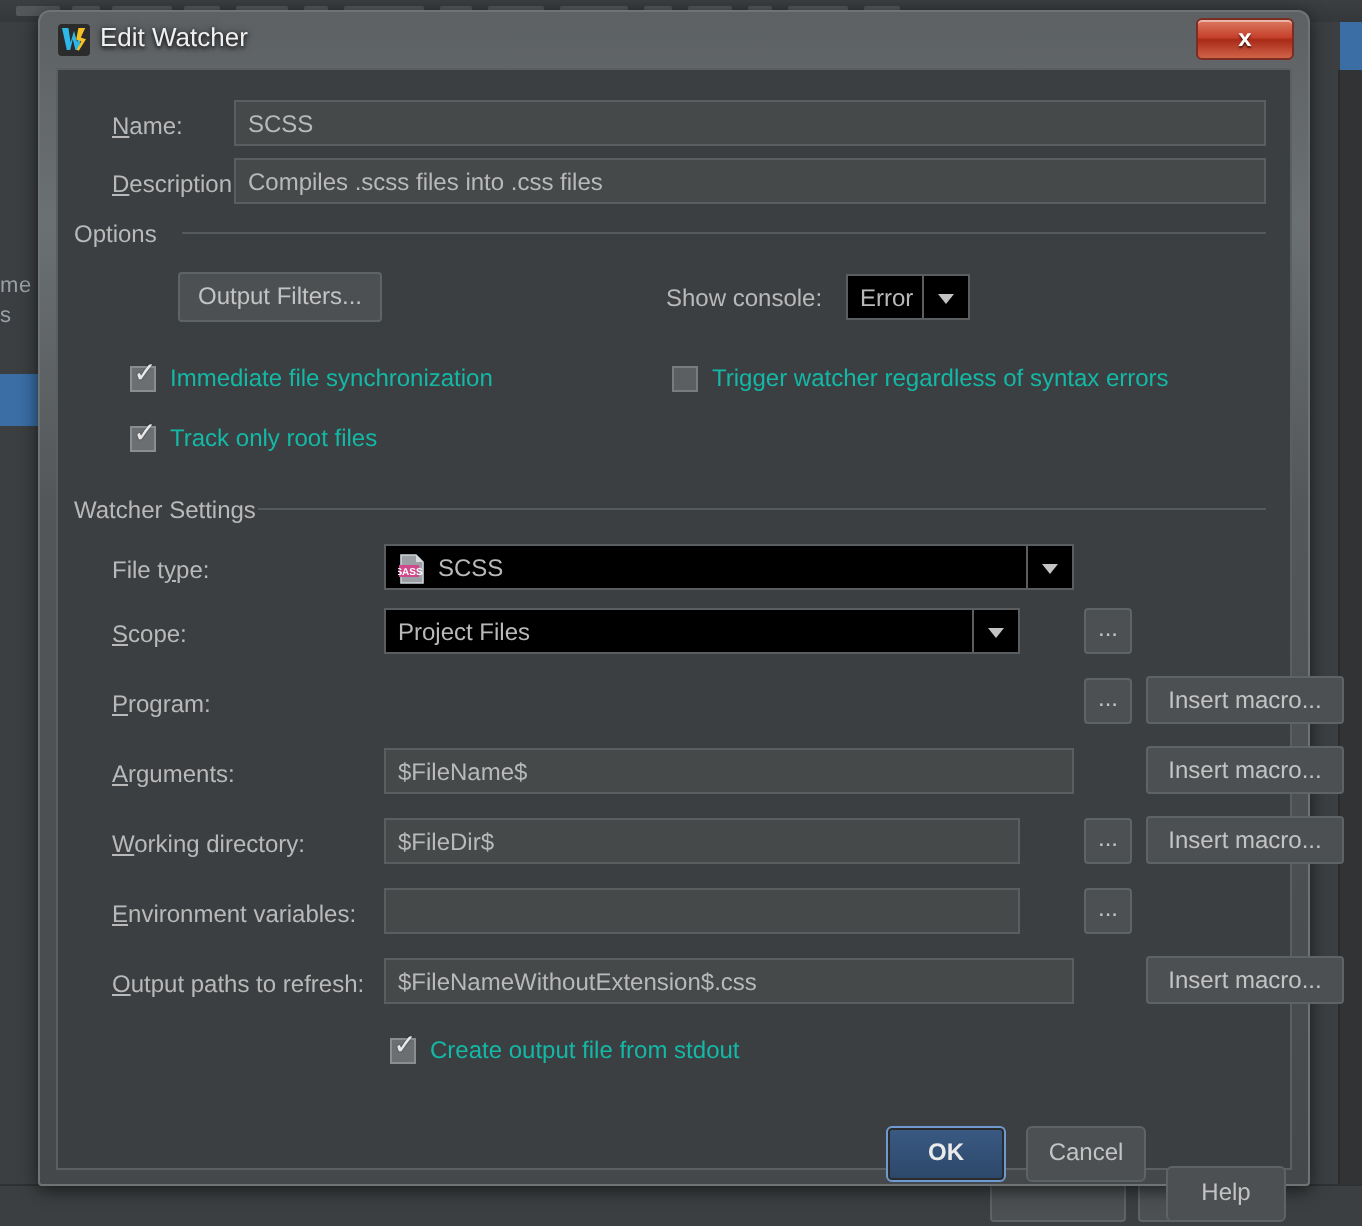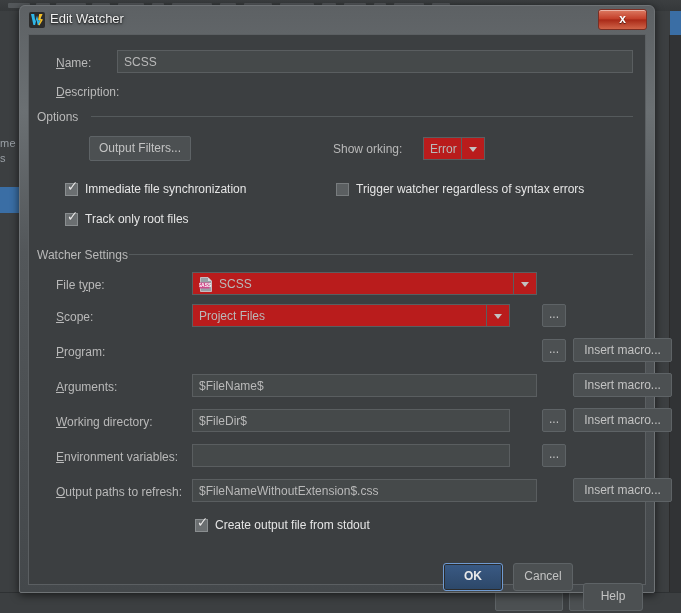--- a/index.html
+++ b/index.html
@@ -81,21 +81,21 @@
   .btn{
     position:absolute;box-sizing:border-box;
     background:#4c5052;border:1px solid #5e6366;border-radius:2px;
     color:#c3c3c3;font-size:12px;text-align:center;cursor:pointer;
     height:24px;line-height:22px;margin-left:25px;
   }
   .btn.small{width:24px;height:23px;line-height:20px;font-size:12px;color:#c3c3c3;}
 
   .combo{
     position:absolute;box-sizing:border-box;
-    background:#b91c1c;border:1px solid #5a5e60;height:23px;
+    background:#000000;border:1px solid #5a5e60;height:23px;
     color:#b9b9b9;font-size:12px;
   }
   .combo .txt{position:absolute;left:6px;top:3px;line-height:16px;white-space:nowrap;}
   .combo .arrowbox{
     position:absolute;right:0;top:0;bottom:0;width:22px;
     border-left:1px solid #5a5e60;cursor:pointer;
   }
   .combo .arrowbox::after{
     content:"";position:absolute;left:50%;top:50%;
     margin-left:-4px;margin-top:-2px;
@@ -107,21 +107,21 @@
   .group-title{position:absolute;color:#b9b9b9;font-size:12px;background:#3c3f41;padding-right:7px;}
   .group-line{position:absolute;height:1px;background:#555a5c;}
 
   
   .cb{position:absolute;cursor:pointer;}
   .cb .box{position:absolute;left:0;top:0;width:13px;height:13px;box-sizing:border-box;
     background:#6b6f71;border:1px solid #8a8e90;}
   .cb .check{position:absolute;left:1px;top:-3px;width:13px;height:13px;
     font-size:14px;line-height:13px;text-align:center;color:#e8e8e8;
     text-shadow:0 0 1px rgba(0,0,0,.5);}
-  .cb .cbl{position:absolute;left:20px;top:-1px;font-size:12px;color:#e5e5e5;white-space:nowrap;}
+  .cb .cbl{position:absolute;left:20px;top:-1px;font-size:12px;color:#14b8a6;white-space:nowrap;}
 
   
   .ficon{position:absolute;width:14px;height:15px;}
   #ok-button{
     position:absolute;width:58px;height:26px;line-height:24px;
     background:linear-gradient(180deg,#3a5a84,#2c4768);
     border:1px solid #6f9ad1;border-radius:3px;
     color:#eaeaea;font-size:12px;font-weight:bold;text-align:center;cursor:pointer;
     box-shadow:0 0 0 1px #2b2b2b inset;
   }
@@ -185,27 +185,28 @@
   <div id="content">
 
     <div class="lbl row" style="left:27px;top:21px;">
       <u>N</u>ame:
     </div>
     <div class="field" style="left:88px;top:15px;width:516px;">SCSS</div>
 
     <div class="lbl row" style="left:27px;top:50px;">
       <u>D</u>escription:
     </div>
+    <div class="field" style="left:88px;top:44px;width:516px;">Compiles .scss files into .css files</div>
 
     <div class="group-title" style="left:8px;top:75px;">Options</div>
     <div class="group-line" style="left:62px;top:81px;width:542px;"></div>
 
     <div class="btn" style="left:35px;top:101px;width:102px;height:25px;line-height:23px;">Output Filters...</div>
 
-    <div class="lbl row" style="left:304px;top:107px;">Show orking:</div>
+    <div class="lbl row" style="left:304px;top:107px;">Show console:</div>
 
     <div class="combo" style="left:394px;top:102px;width:62px;">
       <span class="txt">Error</span>
       <span class="arrowbox"></span>
     </div>
 
     <div class="cb" style="left:36px;top:148px;">
       <span class="box"></span>
       <span class="check">✓</span>
       <span class="cbl">Immediate file synchronization</span>

